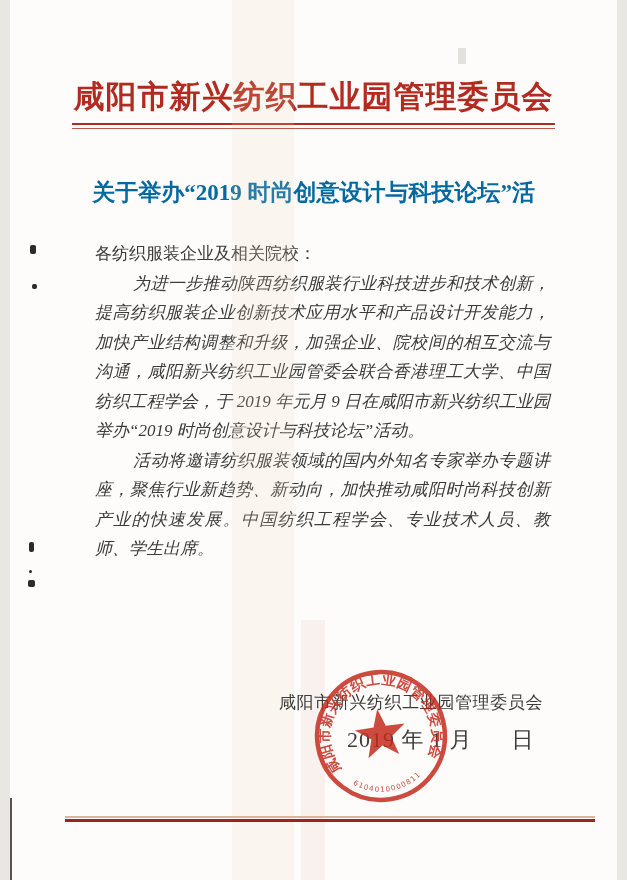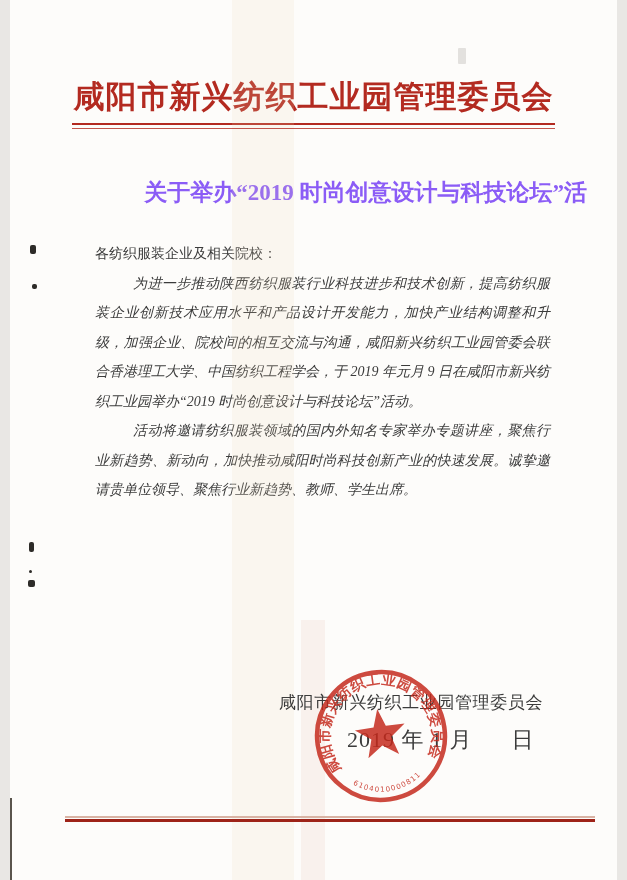--- a/index.html
+++ b/index.html
@@ -36,30 +36,30 @@
   }
   .letterhead-rule{
     width:483px;
     margin:9px 0 0 62px;
   }
   .rule-thick{height:2px;background:var(--red);}
   .rule-thin{height:1px;background:var(--red);margin-top:3px;opacity:.8;}
 
   .doc-title{
     margin:42px 30px 0 30px;
-    text-align:right;
+    text-align:center;
     font-size:23px;
     font-weight:bold;
     line-height:44px;
-    color:#8b5cf6;
+    color:#0369a1;
   }
 
   .body-text{
     margin:24px 67px 0 85px;
-    font-size:14px;
+    font-size:17px;
     line-height:29.5px;
     color:var(--text);
     text-align:justify;
   }
   .body-text p{margin:0;}
   .body-text p.indented{text-indent:38px;font-style:italic;}
 
   .attachment-line{
     margin:34px 67px 0 135px;
     font-size:19px;
@@ -137,21 +137,21 @@
     <div class="rule-thin"></div>
   </div>
 
   <div class="doc-title">
     <div>关于举办“2019 时尚创意设计与科技论坛”活</div>
   </div>
 
   <div class="body-text">
     <p>各纺织服装企业及相关院校：</p>
     <p class="indented">为进一步推动陕西纺织服装行业科技进步和技术创新，提高纺织服装企业创新技术应用水平和产品设计开发能力，加快产业结构调整和升级，加强企业、院校间的相互交流与沟通，咸阳新兴纺织工业园管委会联合香港理工大学、中国纺织工程学会，于 2019 年元月 9 日在咸阳市新兴纺织工业园举办“2019 时尚创意设计与科技论坛”活动。</p>
-    <p class="indented">活动将邀请纺织服装领域的国内外知名专家举办专题讲座，聚焦行业新趋势、新动向，加快推动咸阳时尚科技创新产业的快速发展。诚挚邀请贵单位领导、聚焦行业新趋势、教师、学生出席。</p>
+    <p class="indented">活动将邀请纺织服装领域的国内外知名专家举办专题讲座，聚焦行业新趋势、新动向，加快推动咸阳时尚科技创新产业的快速发展。中国纺织工程学会、专业技术人员、教师、学生出席。</p>
   </div>
 
 
   <div class="signature">咸阳市新兴纺织工业园管理委员会</div>
 
   <div class="date-line">
     <span>2019 年 1 月</span>
     <span class="date-gap"></span>
     <span>日</span>
   </div>

